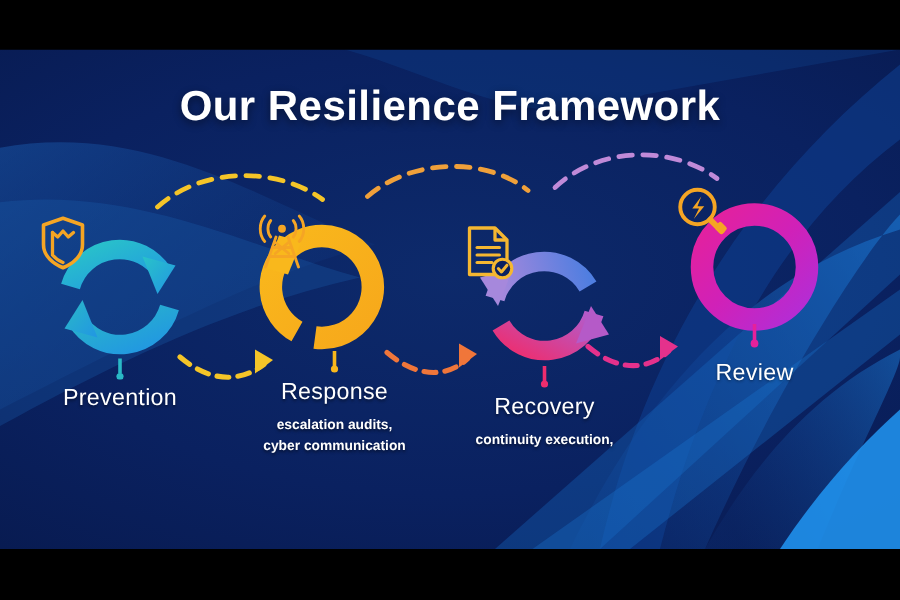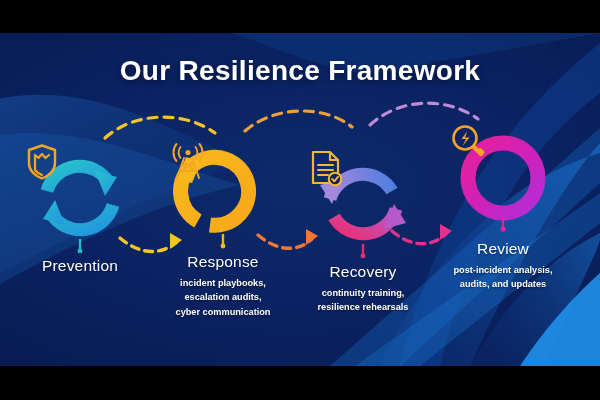--- a/index.html
+++ b/index.html
@@ -163,21 +163,20 @@
               <path d="M14,26 L26,26"></path>
               <path d="M12.5,32 L27.5,32"></path>
               <path d="M15.5,22.5 L24.5,30"></path>
               <path d="M24.5,22.5 L15.5,30"></path>
             </g>
           </svg>
         </div>
       </div>
       <div class="ptitle">Response</div>
       <div class="pdesc">
-        <span>incident playbooks,</span>
         <span>escalation audits,</span>
         <span>cyber communication</span>
       </div>
     </div>
 
     <div class="pillar" style="left:288px;top:116px;">
       <div class="ringwrap">
         <svg width="110" height="110" viewBox="0 0 110 110">
           <defs>
             <linearGradient id="g3a" x1="0" y1="0.3" x2="1" y2="0.2">
@@ -205,22 +204,21 @@
               <line x1="10" y1="21" x2="25" y2="21"></line>
               <line x1="10" y1="26" x2="20" y2="26"></line>
             </g>
             <circle cx="27" cy="30" r="6.2" fill="#0a2160" stroke="#f5b731" stroke-width="2.1"></circle>
             <path d="M24.2,30 L26.3,32.3 L30,27.8" fill="none" stroke="#f5b731" stroke-width="2" stroke-linecap="round" stroke-linejoin="round"></path>
           </svg>
         </div>
       </div>
       <div class="ptitle">Recovery</div>
       <div class="pdesc">
-        <span>continuity training,</span>
-        <span>resilience rehearsals</span>
+        <span>continuity execution,</span>
       </div>
     </div>
 
     <div class="pillar" style="left:428px;top:93px;">
       <div class="ringwrap">
         <svg width="110" height="110" viewBox="0 0 110 110">
           <defs>
             <linearGradient id="g4a" x1="0" y1="0" x2="1" y2="1">
               <stop offset="0" stop-color="#e5219b"></stop>
                 <stop offset="0.5" stop-color="#d021b8"></stop>
@@ -234,23 +232,19 @@
         <div class="iconbox" style="align-items:center;">
           <svg width="40" height="40" viewBox="0 0 40 40" style="margin-top:-4px;">
             <circle cx="17" cy="16" r="11.5" fill="none" stroke="#f5a524" stroke-width="2.6"></circle>
             <path d="M19.5,9 L13.5,17 L18,17 L14.5,24 L21.5,15.5 L17,15.5 Z" fill="#f5a524"></path>
             <path d="M25.5,24.5 L33,32" fill="none" stroke="#f5a524" stroke-width="4" stroke-linecap="round"></path>
             <rect x="29" y="27" width="7" height="6" rx="1.4" transform="rotate(45 32.5 30)" fill="#f5a524"></rect>
           </svg>
         </div>
       </div>
       <div class="ptitle">Review</div>
-      <div class="pdesc">
-        <span>post-incident analysis,</span>
-        <span>audits, and updates</span>
-      </div>
     </div>
 
   </div>
 
   <div class="bar top"></div>
   <div class="bar bottom"></div>
 </div>
 
 </body></html>

